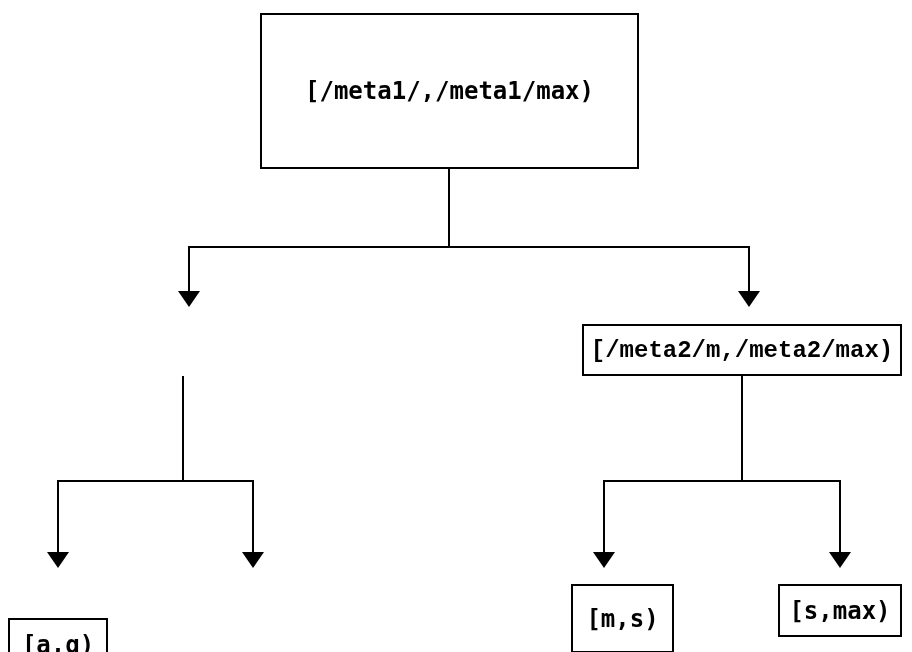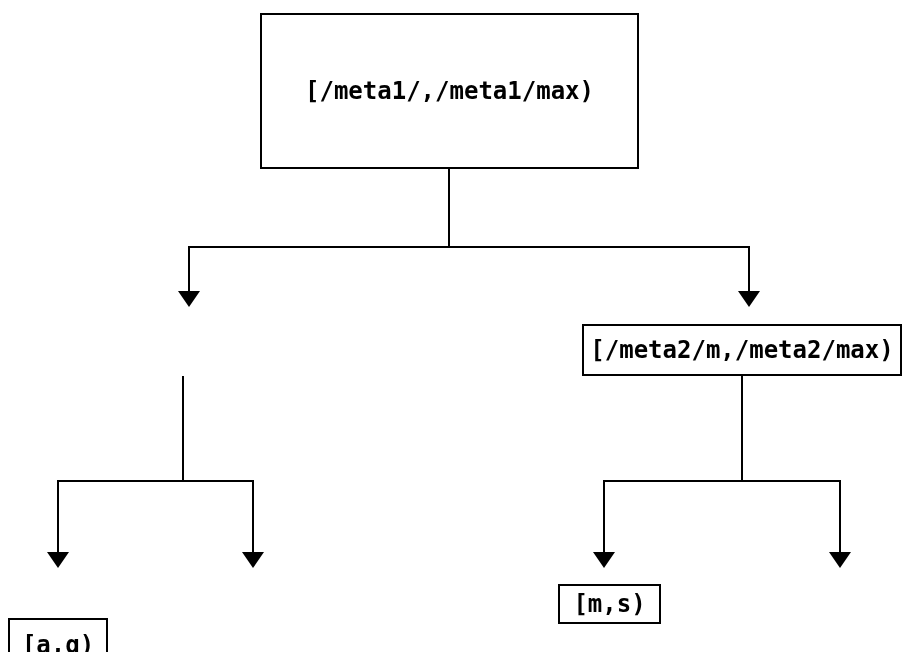--- a/index.html
+++ b/index.html
@@ -40,41 +40,42 @@
     width: 0;
     height: 0;
     border-left: 11px solid transparent;
     border-right: 11px solid transparent;
     border-top: 16px solid #000000;
   }
 
   
   .n-root  { left: 260px; top: 13px;  width: 379px; height: 156px; }
   .n-ml    { left: 22px;  top: 324px; width: 322px; height: 52px; }
-  .n-mr    { left: 582px; top: 324px; width: 320px; height: 52px; }
+  .n-mr    { left: 582px; top: 324px; width: 320px; height: 52px; font-family: Liberation Mono, monospace; }
   .n-ag    { left: 8px;   top: 584px; width: 100px; height: 53px; margin-top: 34px; }
   .n-gm    { left: 204px; top: 584px; width: 99px;  height: 53px; }
-  .n-ms    { left: 558px; top: 584px; width: 103px; height: 40px; }
+  .n-ms    { left: 571px; top: 584px; width: 103px; height: 69px; }
   .n-smax  { left: 778px; top: 584px; width: 124px; height: 53px; }
 </style>
 </head>
 <body>
 
 <div class="canvas">
 
   <div class="node n-root">[/meta1/,/meta1/max)</div>
 
 
   <div class="node n-mr">[/meta2/m,/meta2/max)</div>
 
   <div class="node n-ag">[a,g)</div>
 
 
   <div class="node n-ms">[m,s)</div>
 
+  <div class="node n-smax">[s,max)</div>
 
   <div class="line v" style="left:448px; top:169px; height:78px;"></div>
   <div class="line h" style="left:188px; top:246px; width:562px;"></div>
   <div class="line v" style="left:188px; top:246px; height:45px;"></div>
   <div class="line v" style="left:748px; top:246px; height:45px;"></div>
   <div class="arrow" style="left:178px; top:291px;"></div>
   <div class="arrow" style="left:738px; top:291px;"></div>
 
   <div class="line v" style="left:182px; top:376px; height:105px;"></div>
   <div class="line h" style="left:57px; top:480px; width:197px;"></div>

